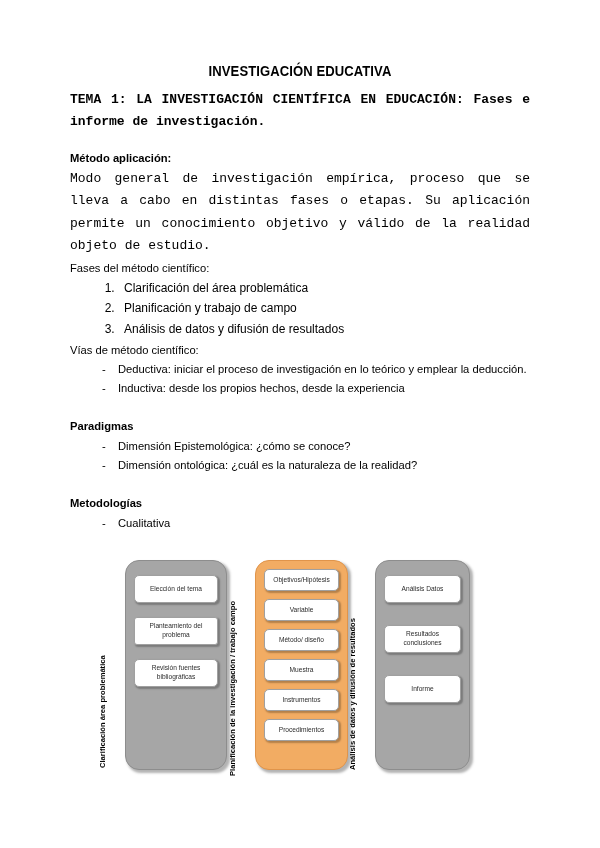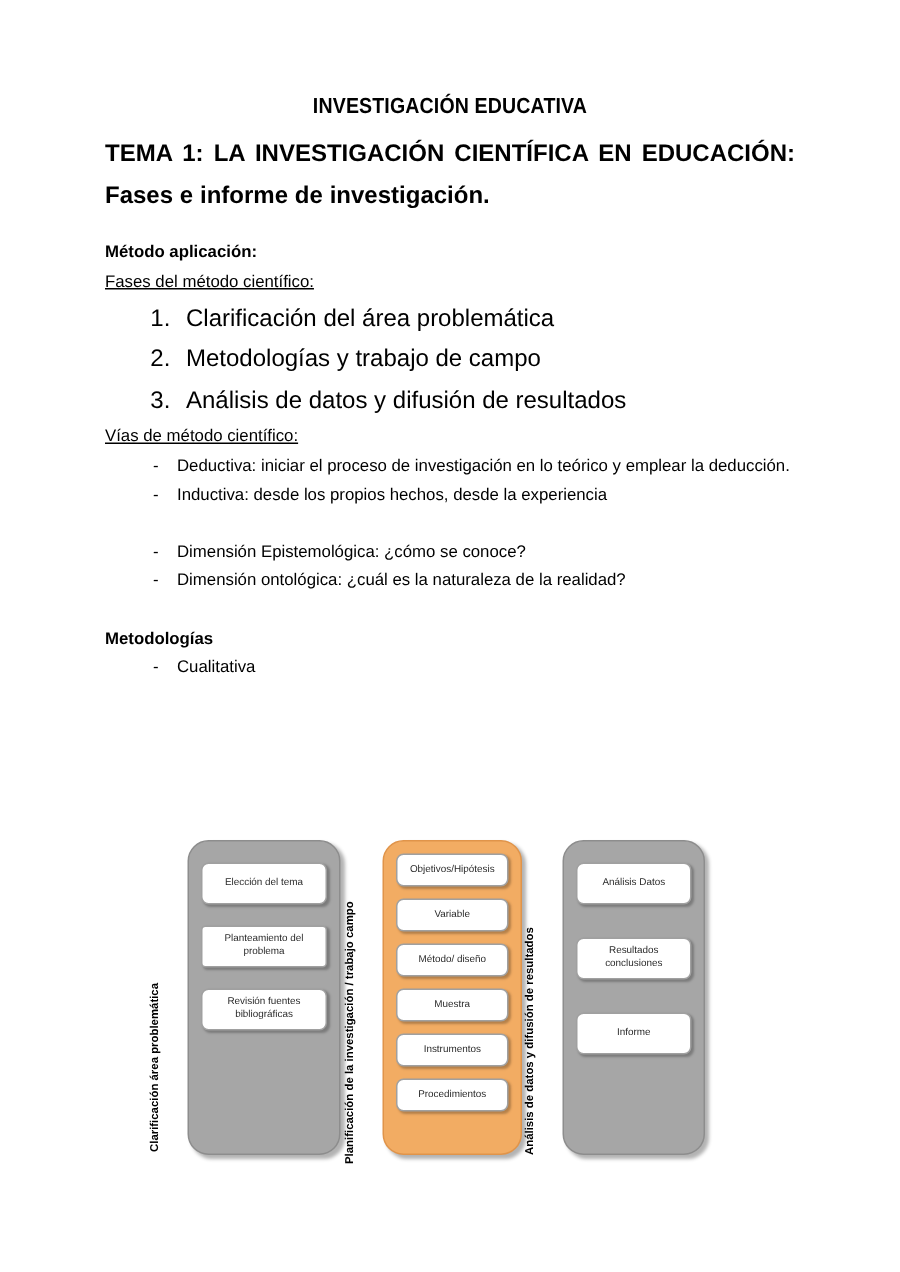--- a/index.html
+++ b/index.html
@@ -38,50 +38,50 @@
     font-weight: bold;
     text-align: center;
     letter-spacing: 0.1px;
     margin: 0 0 9px 0;
     line-height: 1.25;
     transform: scaleX(0.90);
     transform-origin: center center;
   }
 
   .para {
-    font-size: 16px;
+    font-size: 13px;
     line-height: 1.72;
     text-align: justify;
     text-justify: inter-word;
     margin: 0;
     word-spacing: 0.1px;
+    font-family: Liberation Mono, monospace;
   }
   .para.bold { font-weight: bold; }
 
   .heading {
     font-size: 11.2px;
     font-weight: bold;
     line-height: 1.72;
     margin: 0;
   }
 
   .underline-head {
     font-size: 11.2px;
     line-height: 1.72;
     margin: 0;
-    text-decoration: underline;
     display: inline-block;
   }
   .spacer-md { height: 15px; }
   .spacer-lg { height: 19px; }
 
   ol.numbered {
     margin: 0;
     padding-left: 48px;
-    font-size: 16px;
+    font-size: 12px;
     line-height: 1.72;
   }
   ol.numbered li { padding-left: 6px; }
 
   ul.dashed {
     margin: 0;
     padding-left: 0;
     list-style: none;
     font-size: 11.2px;
     line-height: 1.72;
@@ -198,42 +198,44 @@
   <div class="content">
 
     <div class="doc-title">INVESTIGACIÓN EDUCATIVA</div>
 
     <p class="para bold">TEMA 1: LA INVESTIGACIÓN CIENTÍFICA EN EDUCACIÓN: Fases e informe de investigación.</p>
 
     <div class="spacer-md"></div>
 
     <p class="heading">Método aplicación:</p>
 
+    <p class="para">Modo general de investigación empírica, proceso que se lleva a cabo en distintas fases o etapas. Su aplicación permite un conocimiento objetivo y válido de la realidad objeto de estudio.</p>
 
     <div>
       <span class="underline-head">Fases del método científico:</span>
     </div>
 
     <ol class="numbered">
       <li>Clarificación del área problemática</li>
-      <li>Metodologías y trabajo de campo</li>
+      <li>Planificación y trabajo de campo</li>
       <li>Análisis de datos y difusión de resultados</li>
     </ol>
 
     <div>
       <span class="underline-head">Vías de método científico:</span>
     </div>
 
     <ul class="dashed">
       <li>Deductiva: iniciar el proceso de investigación en lo teórico y emplear la deducción.</li>
       <li>Inductiva: desde los propios hechos, desde la experiencia</li>
     </ul>
 
     <div class="spacer-lg"></div>
 
+    <p class="heading">Paradigmas</p>
 
 
     <ul class="dashed">
       <li>Dimensión Epistemológica: ¿cómo se conoce?</li>
       <li>Dimensión ontológica: ¿cuál es la naturaleza de la realidad?</li>
     </ul>
 
     <div class="spacer-lg"></div>
 
     <p class="heading">Metodologías</p>

